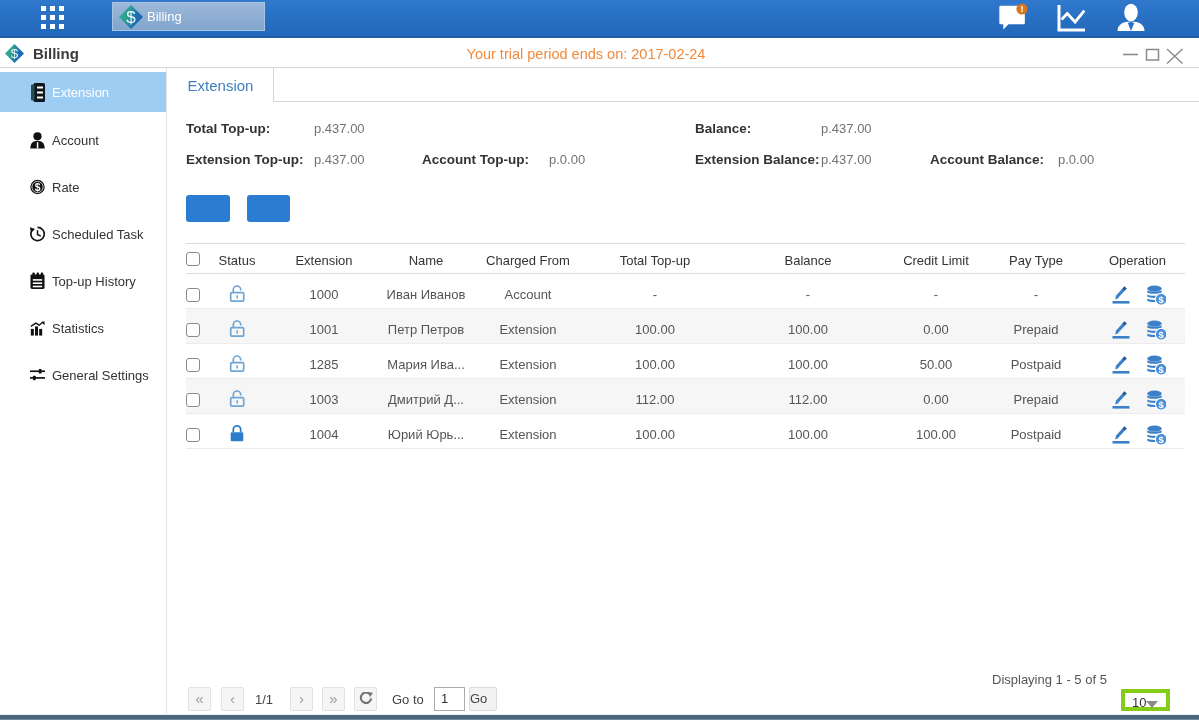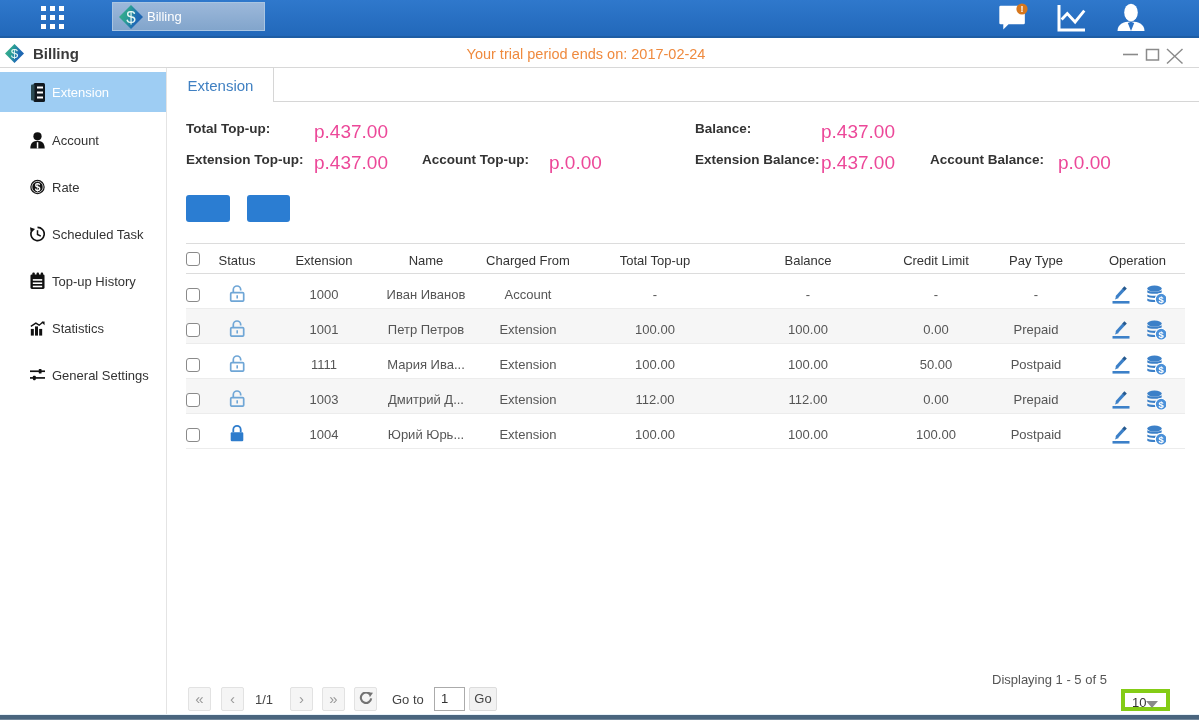--- a/index.html
+++ b/index.html
@@ -33,41 +33,41 @@
 .mi { position:absolute; left:0; width:166px; height:40px; display:flex; align-items:center; font-size:13px; color:#333; }
 .mi .ic { width:15px; height:19px; margin-left:30px; margin-right:7px; flex:none; display:flex; align-items:center; justify-content:center;}
 .mi.sel { background:#9ecdf3; color:#fff; }
 
 
 #tabline { left:274px; top:101px; width:925px; height:1px; background:#d6d6d6; }
 #tab { left:168px; top:67px; width:106px; height:35px; background:#fff;
   border-top:1px solid #d6d6d6; border-right:1px solid #d6d6d6;
   color:#4080c2; font-size:15px; text-align:center; line-height:35px; }
 .lbl { position:absolute; font-size:13.5px; font-weight:bold; color:#333; }
-.val { position:absolute; font-size:19px; color:#ec4899; }
+.val { position:absolute; font-size:13px; color:#737373; }
 .btn { position:absolute; top:195px; height:27px; background:#2b7dd2; color:#fff;
   font-size:13px; border-radius:3px; text-align:center; line-height:27px;padding-left:43px; }
 
 
 #tbl { left:186px; top:243px; width:999px; border-collapse:collapse; table-layout:fixed; }
 #tbl th { height:30px; font-size:13px; font-weight:normal; color:#333; padding-top:3px;
   border-top:1px solid #dcdcdc; border-bottom:1px solid #dcdcdc; text-align:center; }
 #tbl td { height:35px; font-size:13px; color:#555; text-align:center;
   border-bottom:1px solid #ececec; padding:7px 0 0 0; }
 #tbl tr.alt td { background:#f6f6f6; }
 .cb { display:inline-block; width:14px; height:14px; border:1px solid #8a8a8a; border-radius:3px; background:#fff; vertical-align:middle; }
 
 
 .pbtn { position:absolute; top:687px; width:23px; height:24px; background:#f5f5f5;
   border:1px solid #e2e2e2; border-radius:2px; color:#999; text-align:center;
   line-height:21px; font-size:15px; }
 #pgnum { left:255px; top:692px; position:absolute; font-size:13px; color:#444; }
 #goto { left:392px; top:692px; position:absolute; font-size:13px; color:#444; }
 #pginput { left:434px; top:687px; position:absolute; width:31px; height:24px; border:1px solid #ababab; font-size:13px; color:#333; padding-left:6px; line-height:22px; background:#fff; }
-#gobtn { left:469px; top:687px; position:absolute; width:28px; height:24px; background:#f2f2f2; border:1px solid #dcdcdc; border-radius:2px; font-size:13px; color:#444; text-align:center; line-height:22px; }
+#gobtn { left:469px; top:687px; position:absolute; width:28px; height:24px; background:#f2f2f2; border:1px solid #dcdcdc; border-radius:2px; font-size:13px; color:#444; line-height:22px; }
 #disp { left:992px; top:672px; position:absolute; font-size:13px; color:#555; }
 #psel { left:1121px; top:689px; position:absolute; width:49px; height:22px; border:4px solid #84cc16; background:#fff; font-size:13px; color:#333; line-height:20px; padding-left:7px; }
 #psel:after { content:""; position:absolute; right:8px; top:8px; width:0; height:0;
   border-left:6px solid transparent; border-right:6px solid transparent; border-top:7px solid #8a8a8a; }
 
 #bottomstrip { left:0; top:714px; width:1199px; height:6px;
   background:linear-gradient(#e8f2f9 0 1px, #4a657e 1px 4.5px, #72879b 4.5px 6px); }
 </style>
 </head>
 <body>
@@ -300,21 +300,21 @@
               <use href="#g-coins"></use>
             </svg></td>
     </tr>
     <tr>
       <td style="text-align:left"><span class="cb"></span></td>
       <td><svg width="18" height="18" viewBox="0 0 18 18">
               <path d="M5.3 8.6 V5.7 A3.7 3.7 0 0 1 12.7 5.7 V6.6" stroke="#6fa6d6" stroke-width="1.7" fill="none"></path>
               <rect x="2.7" y="8.6" width="13" height="8.6" rx="1.2" stroke="#6fa6d6" stroke-width="1.7" fill="none"></rect>
               <line x1="9.2" y1="11.3" x2="9.2" y2="14.6" stroke="#6fa6d6" stroke-width="1.6"></line>
             </svg></td>
-      <td>1111</td>
+      <td>1285</td>
           <td>Мария Ива...</td>
           <td>Extension</td>
           <td>100.00</td>
           <td>100.00</td>
           <td>50.00</td>
           <td>Postpaid</td>
       <td><svg width="21" height="20" viewBox="0 0 21 20" style="vertical-align:middle">
               <use href="#g-pencil"></use>
             </svg><svg width="21" height="20" viewBox="0 0 21 20" style="vertical-align:middle;margin-left:15px">
               <use href="#g-coins"></use>

